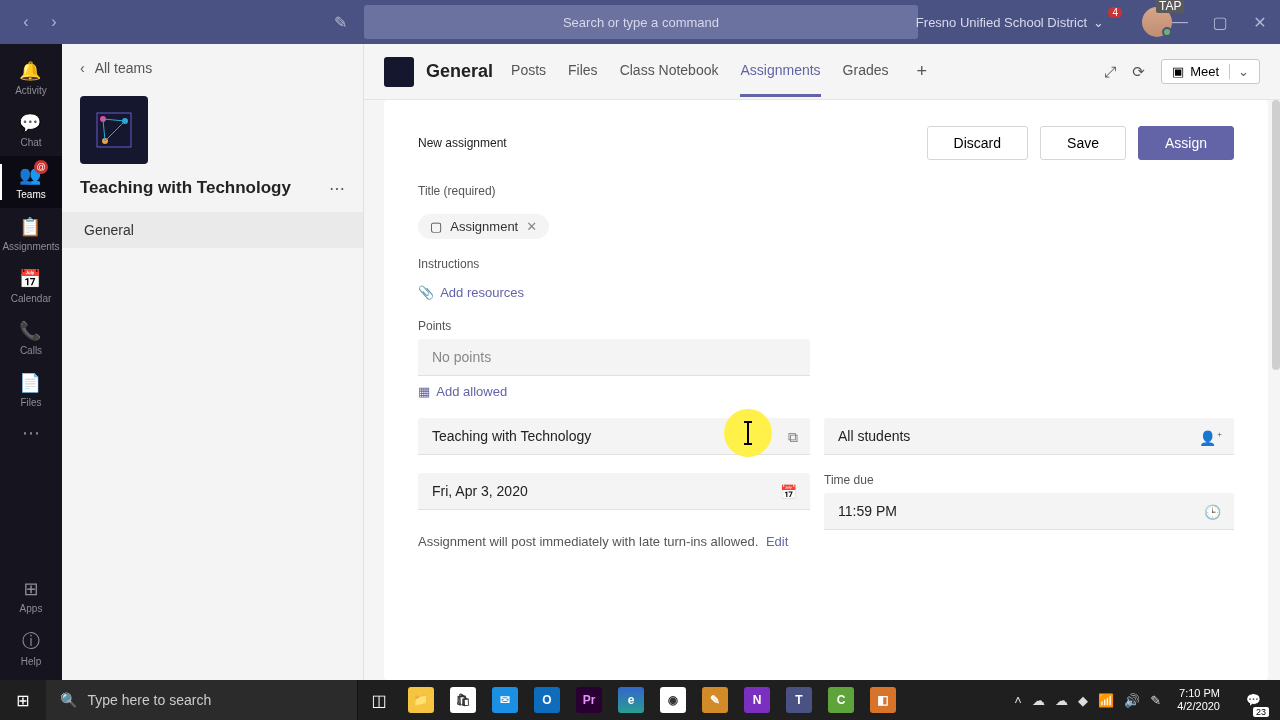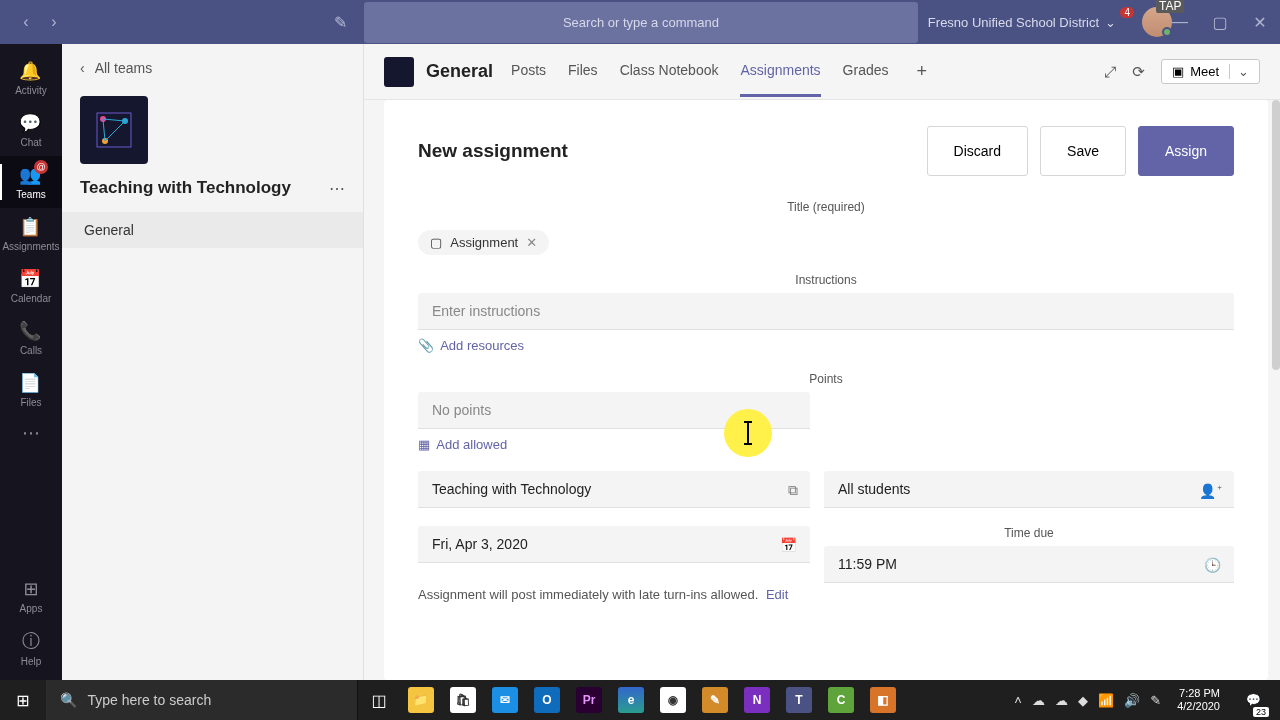--- a/index.html
+++ b/index.html
@@ -3,22 +3,22 @@
 <meta charset="utf-8">
 <style>
 * { margin:0; padding:0; box-sizing:border-box; font-family:"Segoe UI",Arial,sans-serif; }
 html,body { width:1280px; height:720px; overflow:hidden; background:#f0f0f0; }
 
 
 .titlebar { height:44px; background:#4a5284; display:flex; align-items:center; position:relative; }
 .nav-arrows { display:flex; gap:4px; margin-left:14px; }
 .nav-arrow { width:24px; height:24px; display:flex; align-items:center; justify-content:center; color:#b0b4d0; cursor:pointer; border-radius:3px; }
 .compose-ico { position:absolute; left:334px; color:#b8bcd6; cursor:pointer; }
-.searchbox { position:absolute; left:364px; width:554px; height:41px; background:#6b72a0; border-radius:3px; display:flex; align-items:center; justify-content:center; color:#d6d8ea; font-size:13px; }
-.org { position:absolute; right:164px; color:#d8daec; font-size:13px; display:flex; align-items:center; gap:6px; }
+.searchbox { position:absolute; left:364px; width:554px; height:34px; background:#6b72a0; border-radius:3px; display:flex; align-items:center; justify-content:center; color:#d6d8ea; font-size:13px; }
+.org { position:absolute; right:176px; color:#d8daec; font-size:13px; display:flex; align-items:center; gap:6px; }
 .org-badge { position:absolute; top:-8px; right:-18px; background:#c73434; color:#fff; font-size:10px; border-radius:8px; padding:0 4px; }
 .avatar { position:absolute; right:108px; width:30px; height:30px; border-radius:50%; background:linear-gradient(#d6a68a,#c08d72); }
 .avatar-tag { position:absolute; top:-8px; left:14px; background:#5a5a5a; color:#fff; font-size:12px; padding:0 3px; border-radius:2px; }
 .avatar-dot { position:absolute; bottom:0; right:0; width:10px; height:10px; background:#6db36d; border:2px solid #4a5284; border-radius:50%; }
 .winbtns { position:absolute; right:0; display:flex; }
 .winbtn { width:40px; height:44px; display:flex; align-items:center; justify-content:center; color:#b0b4d0; }
 
 
 .rail { position:absolute; left:0; top:44px; width:62px; height:636px; background:#16141f; display:flex; flex-direction:column; align-items:center; padding-top:8px; }
 .rail-item { width:62px; height:52px; display:flex; flex-direction:column; align-items:center; justify-content:center; color:#8e8d94; font-size:10px; gap:3px; position:relative; cursor:pointer; }
@@ -50,25 +50,25 @@
 .tabbar-right { margin-left:auto; display:flex; align-items:center; gap:16px; }
 .tabbar-ico { color:#555; cursor:pointer; font-size:15px; }
 .meet-btn { display:flex; align-items:center; gap:6px; border:1px solid #c8c8c8; background:#fff; border-radius:3px; padding:4px 10px; font-size:13px; cursor:pointer; }
 .meet-caret { border-left:1px solid #c8c8c8; padding-left:8px; margin-left:4px; color:#555; }
 
 .content { position:absolute; top:56px; left:20px; right:12px; bottom:0; background:#fff; border-radius:4px; overflow:auto; }
 .sb-thumb { position:absolute; right:0; top:56px; width:8px; height:270px; background:#cfcfcf; border-radius:4px; }
 
 .form { padding:26px 34px; }
 .hdr { display:flex; align-items:center; justify-content:space-between; margin-bottom:24px; }
-.hdr h2 { font-size:19px; font-weight:700; color:#222; }
+.hdr h2 { font-size:12px; font-weight:400; color:#222; }
 .hdr-btns { display:flex; gap:12px; }
-.btn { padding:16px 26px; font-size:14px; border-radius:3px; border:1px solid #d6d6d6; background:#fff; cursor:pointer; }
+.btn { padding:8px 26px; font-size:14px; border-radius:3px; border:1px solid #d6d6d6; background:#fff; cursor:pointer; }
 .btn.primary { background:#6264a7; color:#fff; border-color:#6264a7; }
-.lbl { font-size:12px; color:#555; margin-bottom:6px; display:block;text-align:center; }
+.lbl { font-size:12px; color:#555; margin-bottom:6px; display:block; }
 .fld { width:100%; background:#f4f4f4; border:none; border-bottom:1px solid #e0e0e0; padding:10px 14px; font-size:14px; color:#222; border-radius:3px 3px 0 0; }
 .fld::placeholder { color:#888; }
 .tag { display:inline-flex; align-items:center; gap:8px; background:#f4f4f4; border-radius:14px; padding:5px 12px; margin-top:10px; font-size:13px; color:#333; }
 .tag-x { color:#888; cursor:pointer; }
 .link { color:#6264a7; font-size:13px; cursor:pointer; display:inline-flex; align-items:center; gap:6px; margin-top:8px; }
 .row2 { display:flex; gap:14px; }
 .col { flex:1; }
 .fld-wrap { position:relative; }
 .fld-ico { position:absolute; right:12px; top:50%; transform:translateY(-50%); color:#777; cursor:pointer; font-size:14px; }
 .grp { margin-bottom:18px; }
@@ -226,21 +226,20 @@
         <span class="lbl">Title (required)</span>
         <div class="tag">
           <span>▢</span>
           <span>Assignment</span>
           <span class="tag-x">✕</span>
         </div>
       </div>
 
       <div class="grp">
         <span class="lbl">Instructions</span>
-        <input class="fld" placeholder="Enter instructions" style="">
         <div class="link">
             <span>📎</span>
             <span>Add resources</span>
           </div>
       </div>
 
       <div class="grp">
         <span class="lbl">Points</span>
         <input class="fld halfw" placeholder="No points" style="">
         <div></div>
@@ -340,21 +339,21 @@
   </div>
   <div class="tray">
     <span class="tray-ico">˄</span>
     <span class="tray-ico">☁</span>
     <span class="tray-ico">☁</span>
     <span class="tray-ico">◆</span>
     <span class="tray-ico">📶</span>
     <span class="tray-ico">🔊</span>
     <span class="tray-ico">✎</span>
     <div class="clock">
-      <div>7:28 PM</div>
+      <div>7:10 PM</div>
       <div>4/2/2020</div>
     </div>
     <div class="notif">
       <span>💬</span>
       <span class="notif-badge">23</span>
     </div>
   </div>
 </div>
 
 </body></html>

